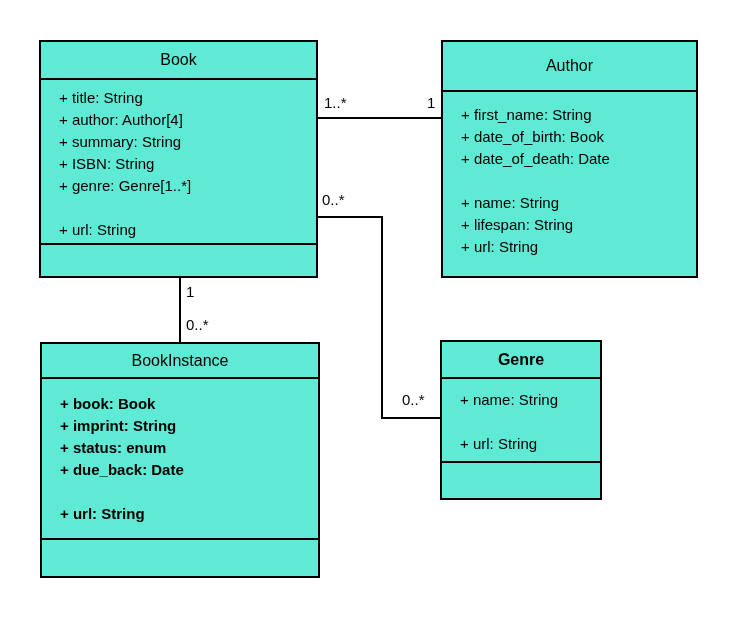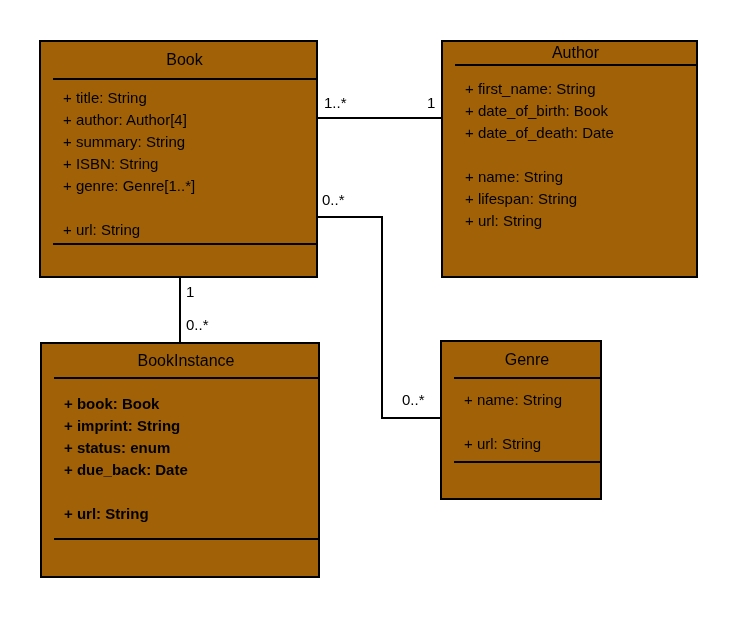--- a/index.html
+++ b/index.html
@@ -13,69 +13,69 @@
     height: 620px;
     background: #ffffff;
     font-family: "Liberation Sans", sans-serif;
     color: #000000;
     overflow: hidden;
   }
   .uml-class {
     position: absolute;
     box-sizing: border-box;
     border: 2px solid #000000;
-    background: #a16207;
+    background: #5eead4;
     display: flex;
     flex-direction: column;
-    padding-left: 12px;
   }
   .uml-title {
     box-sizing: border-box;
     border-bottom: 2px solid #000000;
     display: flex;
     align-items: center;
     justify-content: center;
     font-size: 16px;
     flex: 0 0 auto;
   }
   .uml-attrs {
     box-sizing: border-box;
     flex: 1 1 auto;
     padding-left: 10px;
     padding-right: 4px;
     font-size: 15px;
     overflow: hidden;
+    margin-left: 8px;
   }
   .attr-line {
     height: 22px;
     line-height: 22px;
     white-space: nowrap;
   }
   .uml-ops {
     box-sizing: border-box;
     border-top: 2px solid #000000;
     flex: 0 0 auto;
   }
   
   #box-book        { left: 39px;  top: 40px;  width: 279px; height: 238px; }
   #box-book .uml-title { height: 38px; }
   #box-book .uml-attrs { padding-top: 7px; }
   #box-book .uml-ops   { height: 33px; }
 
   #box-author      { left: 441px; top: 40px;  width: 257px; height: 238px; }
-  #box-author .uml-title { height: 24px; }
+  #box-author .uml-title { height: 50px; }
   #box-author .uml-attrs { padding-top: 12px; border-radius: 14px; }
 
   #box-bookinstance { left: 40px; top: 342px; width: 280px; height: 236px; }
   #box-bookinstance .uml-title { height: 35px; }
   #box-bookinstance .uml-attrs { padding-top: 14px; font-weight: bold; }
   #box-bookinstance .uml-ops   { height: 38px; }
 
   #box-genre       { left: 440px; top: 340px; width: 162px; height: 160px; }
-  #box-genre .uml-title { height: 37px; }
+  #box-genre .uml-title { height: 37px; font-weight: bold; }
   #box-genre .uml-attrs { padding-top: 10px; }
   #box-genre .uml-ops   { height: 37px; }
 
   .edge {
     position: absolute;
     background: #000000;
   }
   .edge.h { height: 2px; }
   .edge.v { width: 2px; }
 

